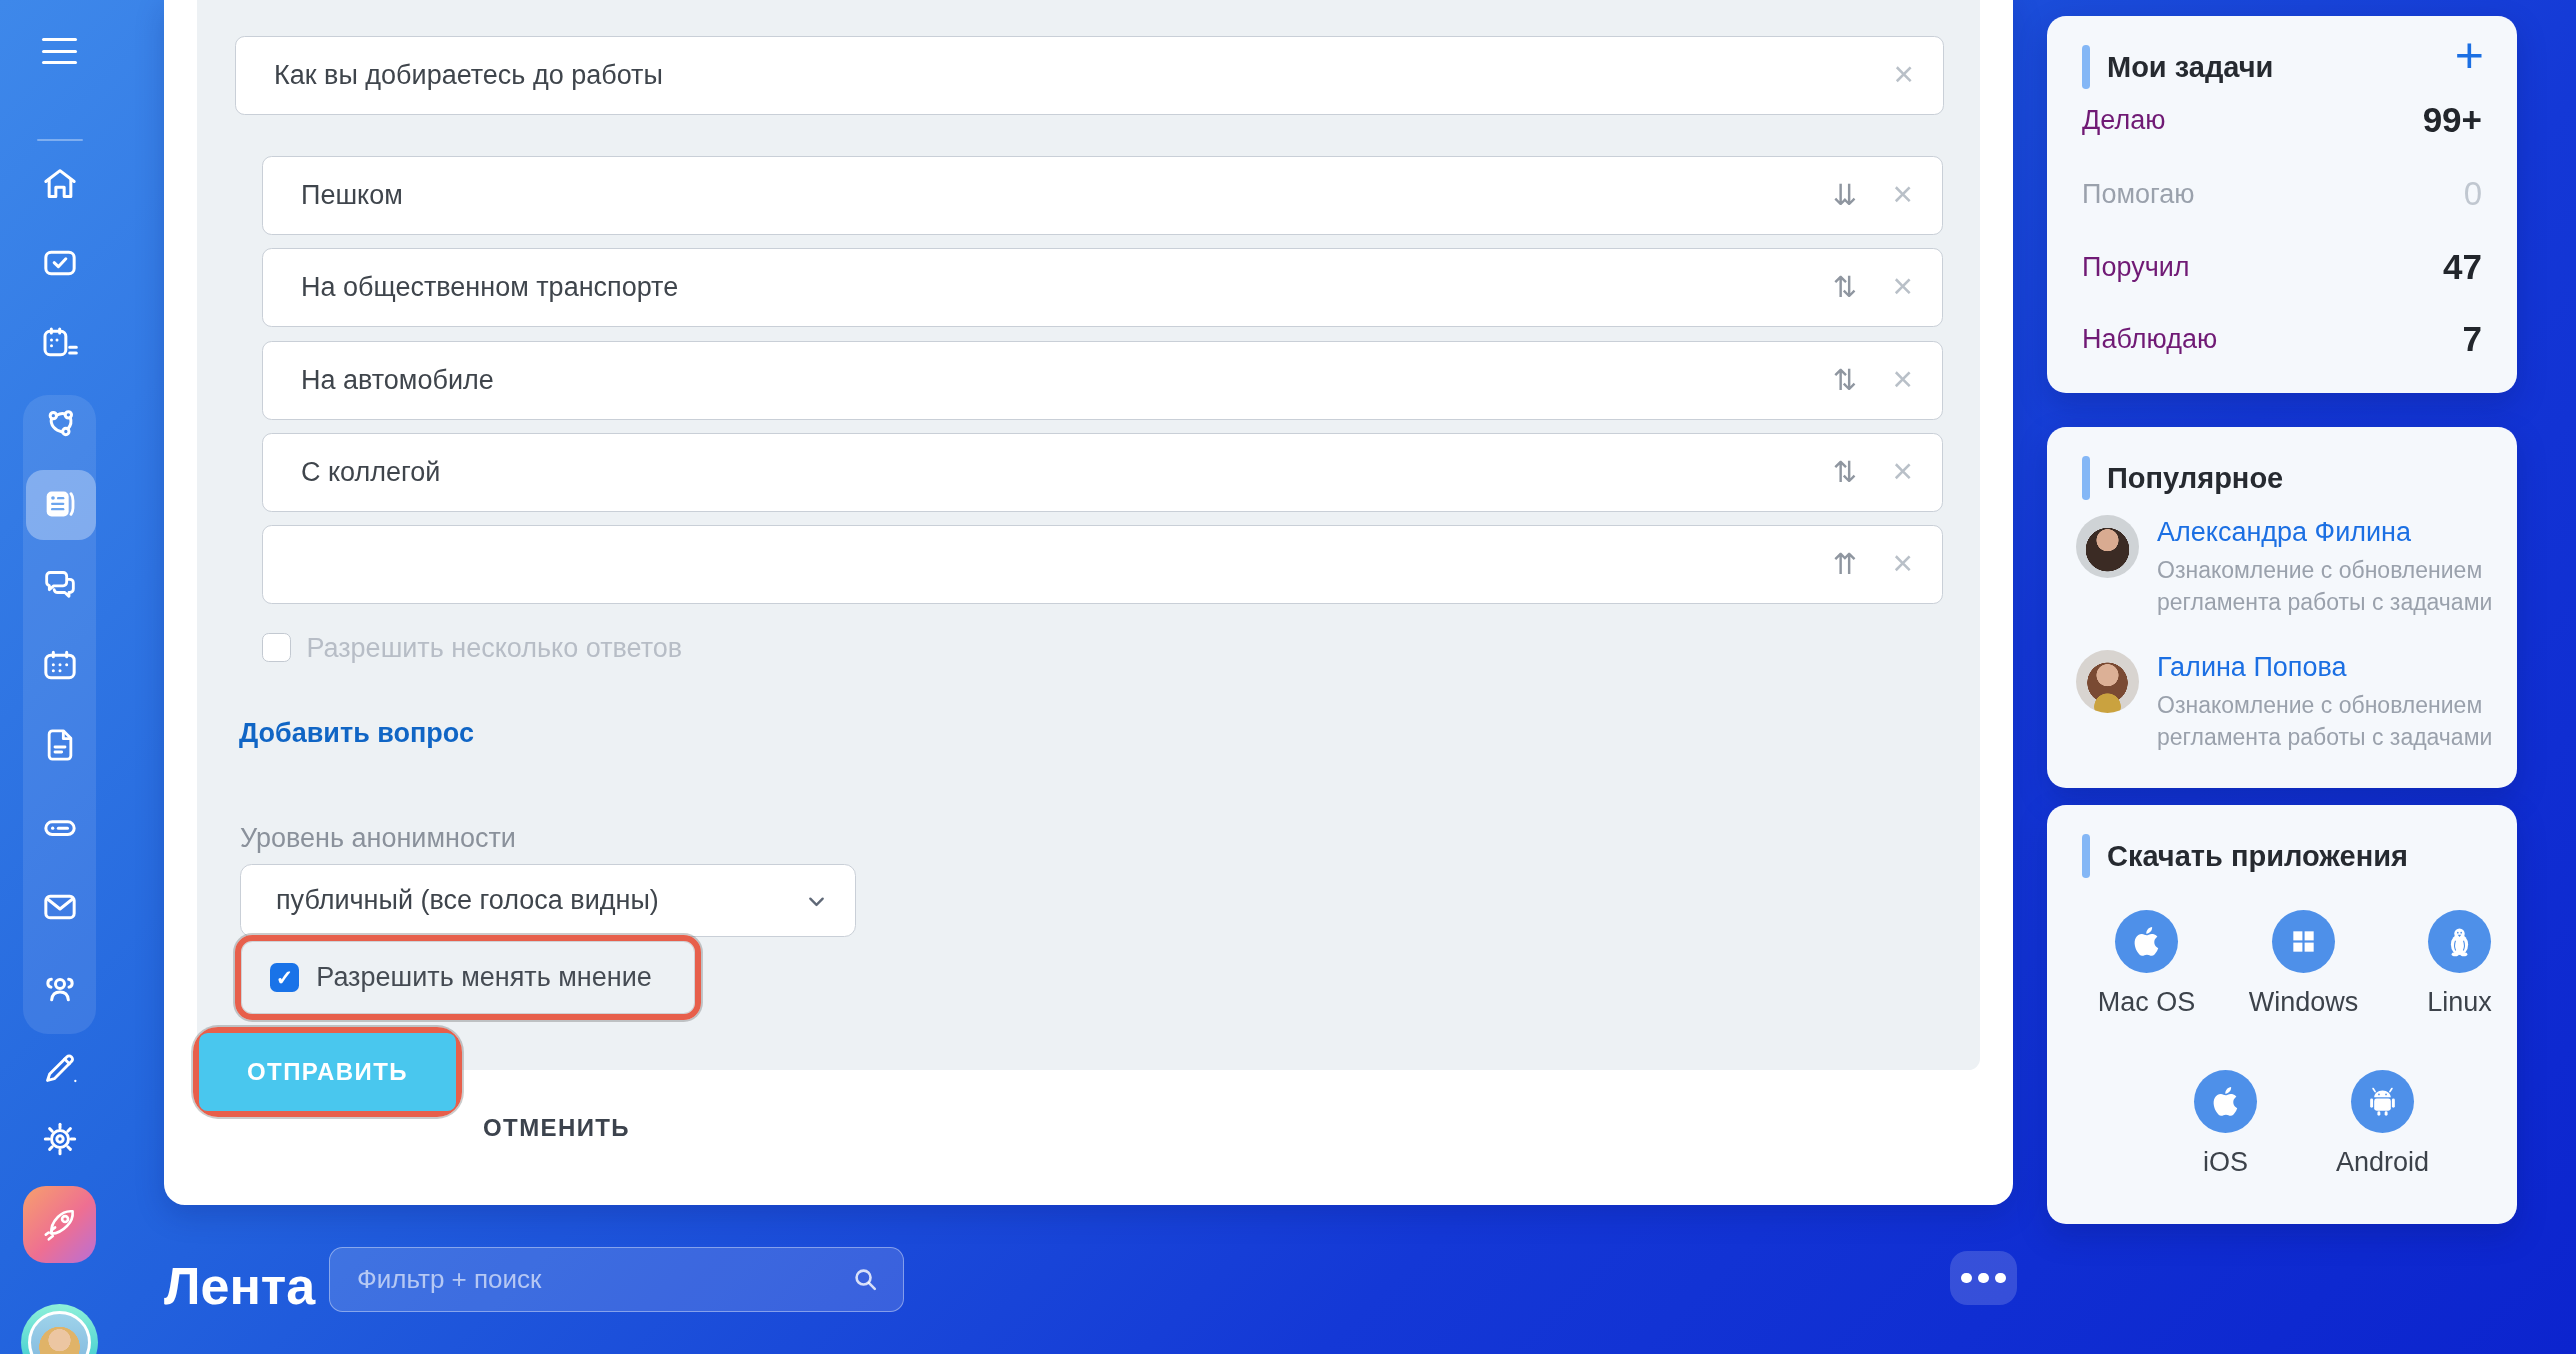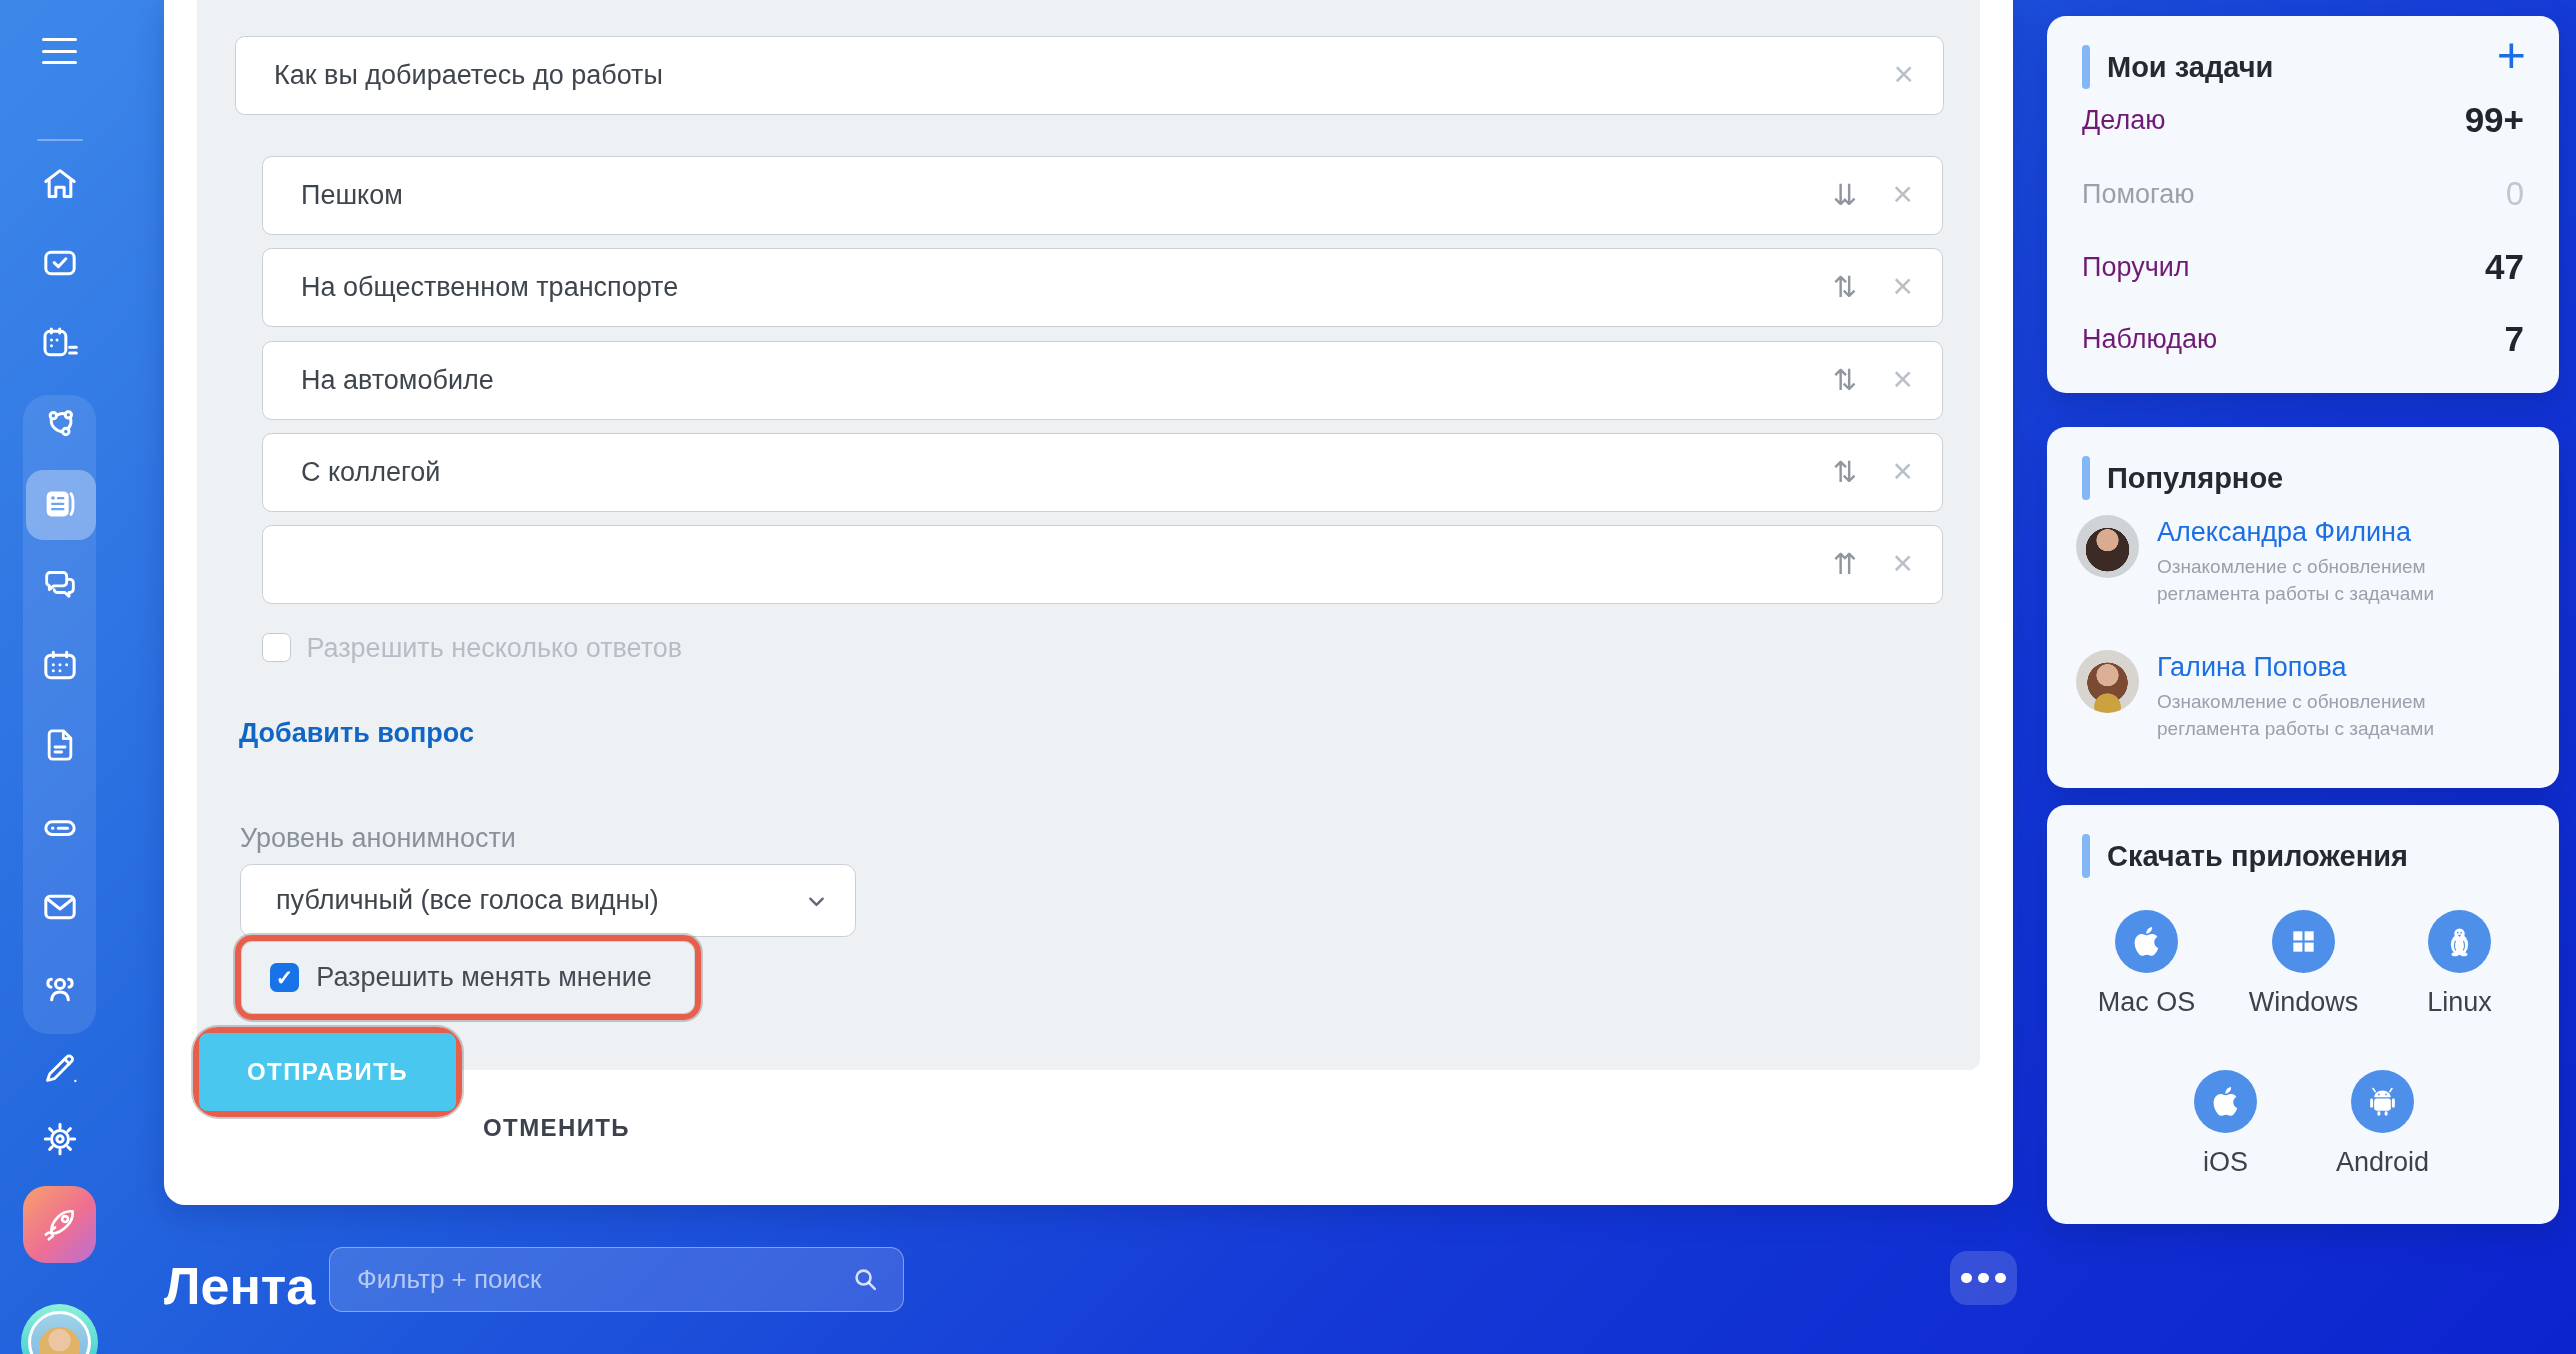--- a/index.html
+++ b/index.html
@@ -66,39 +66,39 @@
   .feed-search { position:absolute; left:329px; top:1247px; width:575px; height:65px; }
   .feed-search input { width:100%; height:100%; background:rgba(255,255,255,.14); border:1.4px solid rgba(255,255,255,.38);
                        border-radius:13.5px; color:#fff; font-size:26px; font-family:inherit; padding:0 120px 0 27px; outline:none; }
   .feed-search input::placeholder { color:rgba(255,255,255,.62); }
   .feed-search .mag { position:absolute; right:23px; top:17.3px; }
   .dots-btn { position:absolute; left:1950px; top:1251px; width:67px; height:54px; background:rgba(255,255,255,.16);
               border-radius:17.3px; display:flex; align-items:center; justify-content:center; gap:6.7px; cursor:pointer; }
   .dots-btn i { width:10.6px; height:10.6px; border-radius:50%; background:#fff; }
 
   
-  .rcard { position:absolute; left:2047px; width:512px; background:#f5f8fc; border-radius:19px;
+  .rcard { position:absolute; left:2047px; width:470px; background:#f5f8fc; border-radius:19px;
            box-shadow:0 11.5px 29px rgba(8,24,110,.25);padding-left:44px; }
   .rc-head { position:absolute; left:35px; top:29px; display:flex; align-items:center; gap:17.3px; }
   .rc-bar { width:7.7px; height:44px; border-radius:3.8px; background:#84b7f6; }
   .rc-title { font-size:29px; font-weight:600; color:#262a30; }
   .plus-btn { position:absolute; right:33px; top:13.5px; font-size:50px; font-weight:300; color:#1b6fe3; cursor:pointer; line-height:1; }
   .task-row { position:absolute; left:35px; right:35px; height:38px; display:flex; justify-content:space-between; align-items:center; }
   .task-label { font-size:27px; color:#701a75; }
   .task-label.muted { color:#9aa1ac; }
   .task-val { font-size:35px; font-weight:bold; color:#22262c; }
   .task-val.muted { color:#c0c7d0; font-weight:normal; font-size:33px; }
   .pop-ava { position:absolute; left:29px; width:63px; height:63px; border-radius:50%; }
   .ava-1 { background: radial-gradient(circle at 50% 40%, #d9ab91 0 22%, rgba(0,0,0,0) 23%),
                        radial-gradient(circle at 50% 55%, #3b2b24 0 46%, rgba(0,0,0,0) 47%), #cfd3d6; }
   .ava-2 { background: radial-gradient(circle at 50% 40%, #dcb096 0 22%, rgba(0,0,0,0) 23%),
                        radial-gradient(circle at 50% 90%, #caa23f 0 20%, rgba(0,0,0,0) 21%),
                        radial-gradient(circle at 50% 52%, #7a4a33 0 44%, rgba(0,0,0,0) 45%), #d8d4d0; }
   .pop-name { position:absolute; left:110px; font-size:27px; color:#1b6fe3; cursor:pointer; }
-  .pop-desc { position:absolute; left:110px; width:358px; font-size:19px; line-height:1.4; color:#9aa1ac; }
+  .pop-desc { position:absolute; left:110px; width:358px; font-size:23px; line-height:1.4; color:#9aa1ac; }
   .app-item { position:absolute; width:135px; text-align:center; cursor:pointer; }
   .app-circle { width:63px; height:63px; border-radius:50%; background:#4e90e9; margin:0 auto;
                 display:flex; align-items:center; justify-content:center; }
   .app-label { margin-top:13.5px; font-size:27px; color:#3c424a; }
 </style>
 </head>
 <body>
 
 <div class="screen">
 

